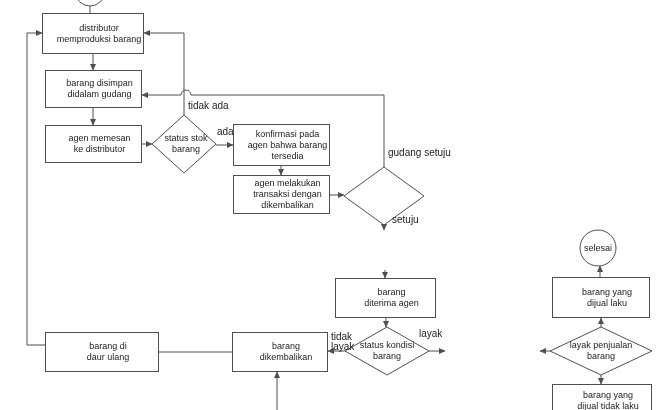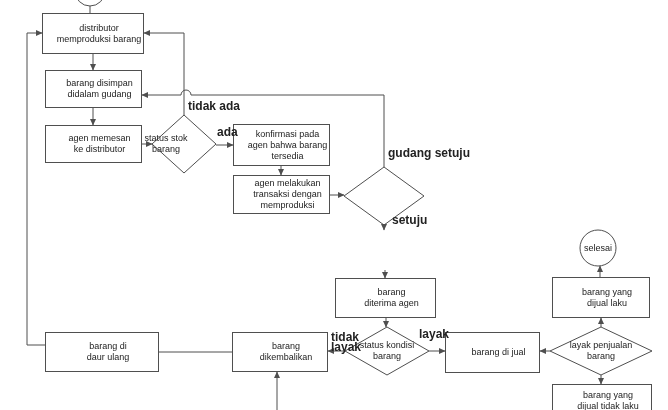--- a/index.html
+++ b/index.html
@@ -5,21 +5,21 @@
   html,body{margin:0;padding:0;background:#fff;}
   .canvas{position:relative;width:668px;height:410px;overflow:hidden;
           background:#fff;font-family:"Liberation Sans",sans-serif;}
   .layer{position:absolute;left:0;top:0;}
   .box{position:absolute;box-sizing:border-box;border:1px solid #4f4f4f;background:#fff;
        display:flex;align-items:center;justify-content:center;text-align:center;z-index:2;}
   .box.top-align{align-items:flex-start;padding-top:5px;}
   .lbl{font-size:9px;line-height:11px;color:#222;white-space:pre-line;margin-left:12px;}
   .dlabel{position:absolute;text-align:center;font-size:9px;line-height:11px;color:#222;
           white-space:pre-line;z-index:3;}
-  .elabel{position:absolute;font-size:12px;line-height:10px;color:#222;white-space:pre-line;z-index:3;font-weight:bold;}
+  .elabel{position:absolute;font-size:10px;line-height:10px;color:#222;white-space:pre-line;z-index:3;}
   svg .stroke{stroke:#4f4f4f;stroke-width:1;fill:none;}
   svg .shape{stroke:#4f4f4f;stroke-width:1;fill:#fff;}
 </style>
 </head>
 <body>
 
 <div class="canvas">
 
   <svg class="layer" width="668" height="410" viewBox="0 0 668 410">
     <defs>
@@ -72,46 +72,43 @@
 ke distributor</span>
   </div>
   <div class="box" style="left:233px;top:124px;width:97px;height:42px">
     <span class="lbl">konfirmasi pada
 agen bahwa barang
 tersedia</span>
   </div>
   <div class="box" style="left:233px;top:175px;width:97px;height:39px">
     <span class="lbl">agen melakukan
 transaksi dengan
-memproduksi</span>
+dikembalikan</span>
   </div>
   <div class="box" style="left:335px;top:278px;width:101px;height:40px">
     <span class="lbl">barang
 diterima agen</span>
-  </div>
-  <div class="box" style="left:445px;top:332px;width:95px;height:41px">
-    <span class="lbl">barang di jual</span>
   </div>
   <div class="box" style="left:232px;top:332px;width:96px;height:40px">
     <span class="lbl">barang dikembalikan</span>
   </div>
   <div class="box" style="left:45px;top:332px;width:114px;height:40px">
     <span class="lbl">barang di
 daur ulang</span>
   </div>
   <div class="box" style="left:552px;top:277px;width:98px;height:41px">
     <span class="lbl">barang yang
 dijual laku</span>
   </div>
   <div class="box top-align" style="left:552px;top:384px;width:100px;height:40px">
     <span class="lbl">barang yang
 dijual tidak laku</span>
   </div>
 
-  <div class="dlabel" style="left:116px;top:133px;width:100px">status stok
+  <div class="dlabel" style="left:136px;top:133px;width:100px">status stok
 barang</div>
   <div class="dlabel" style="left:337px;top:340px;width:100px">status kondisi
 barang</div>
   <div class="dlabel" style="left:551px;top:340px;width:100px">layak penjualan
 barang</div>
   <div class="dlabel" style="left:568px;top:243px;width:60px">selesai</div>
 
   <div class="elabel" style="left:188px;top:101px">tidak ada</div>
   <div class="elabel" style="left:217px;top:127px">ada</div>
   <div class="elabel" style="left:388px;top:148px">gudang setuju</div>

